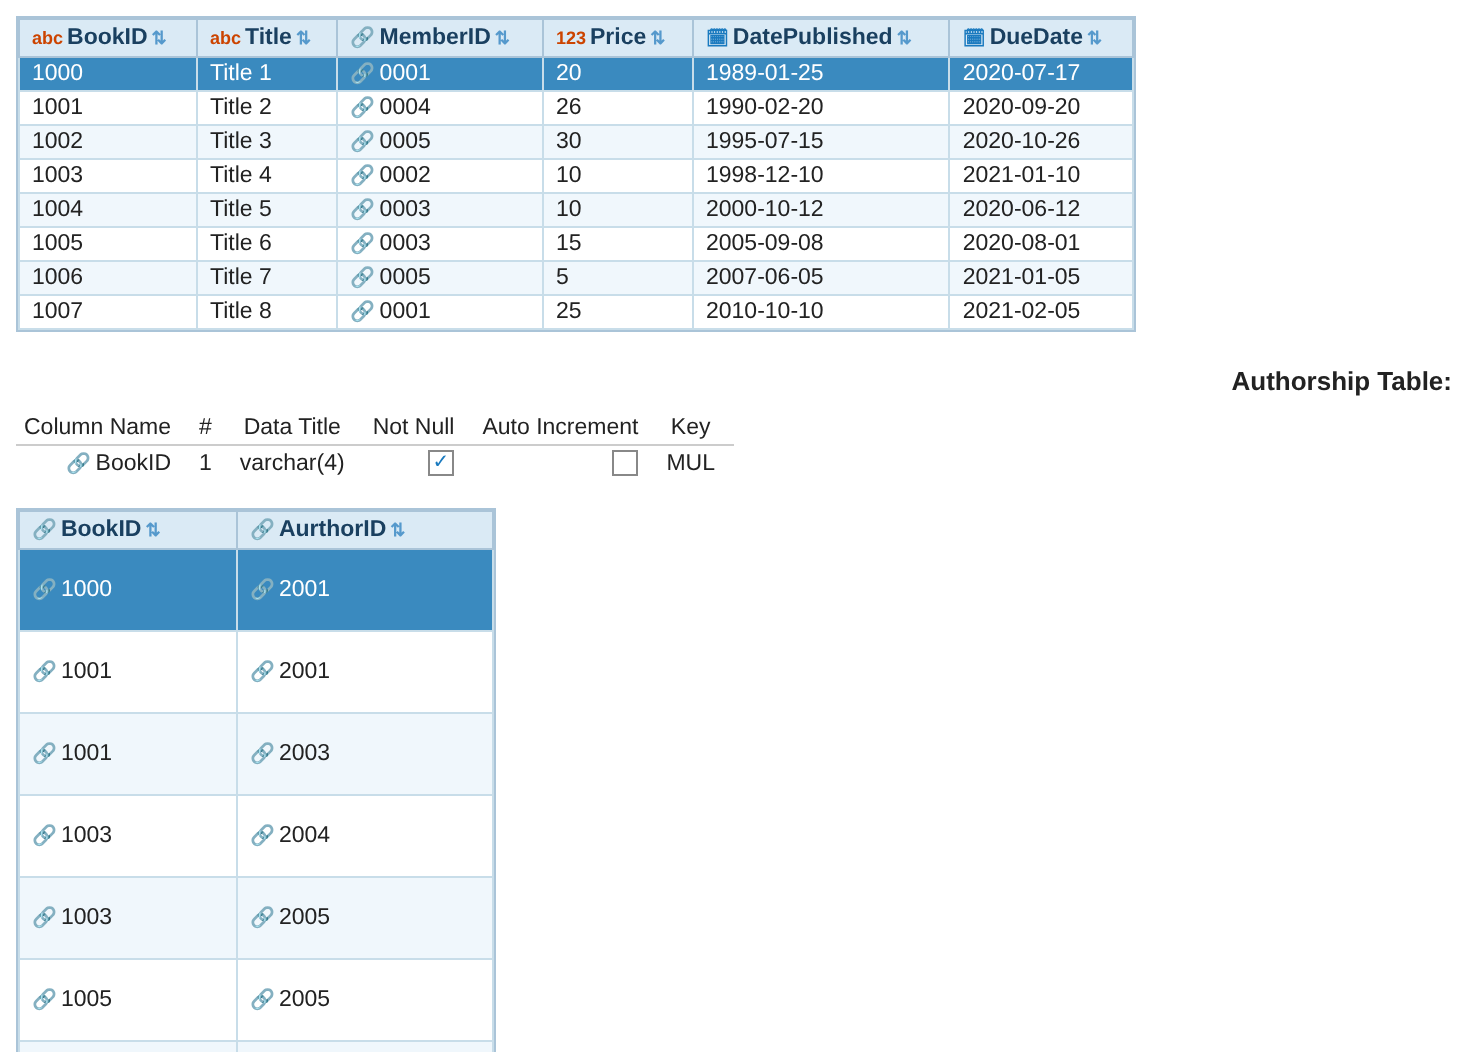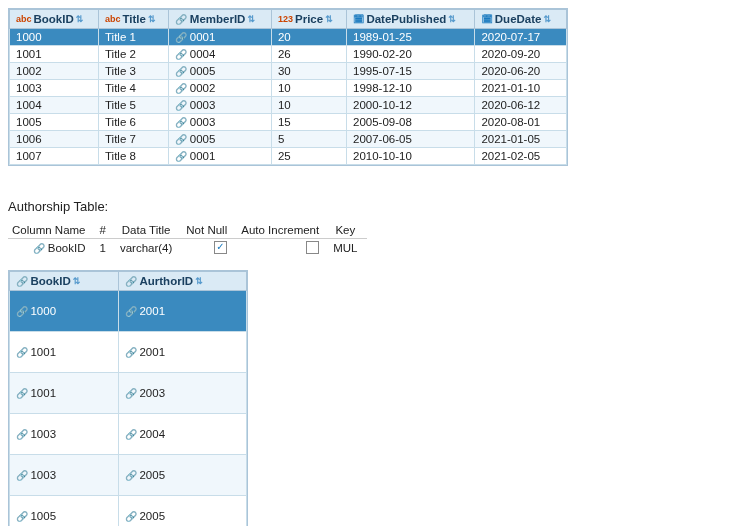--- a/index.html
+++ b/index.html
@@ -10,21 +10,21 @@
       color: #222;
       padding: 8px;
       width: 734px;
       min-height: 526px;
     }
 
     
     .main-table-wrapper {
       border: 1px solid #aac4d8;
       display: inline-block;
-      margin-bottom: 26px;
+      margin-bottom: 10px;
       width: 560px;
     }
     .data-table {
       border-collapse: collapse;
       width: 100%;
       font-size: 11.5px;
     }
     .data-table th {
       background: #daeaf5;
       border: 1px solid #aac4d8;
@@ -69,24 +69,25 @@
 
     
     .fk-icon {
       color: #1a7abf;
       font-size: 10px;
       margin-right: 2px;
     }
 
     
     .section-title {
-      font-weight: normal;
+      font-weight: bold;
       font-size: 13px;
       margin-bottom: 8px;
       margin-top: 4px;
+      text-align: right;
     }
 
     
     .schema-table {
       border-collapse: collapse;
       font-size: 11.5px;
       margin-bottom: 14px;
     }
     .schema-table th {
       font-weight: 400;
@@ -231,21 +232,21 @@
           <td>26</td>
           <td>1990-02-20</td>
           <td>2020-09-20</td>
         </tr>
         <tr>
           <td>1002</td>
           <td>Title 3</td>
           <td><span class="fk-icon">🔗</span>0005</td>
           <td>30</td>
           <td>1995-07-15</td>
-          <td>2020-06-20</td>
+          <td>2020-10-26</td>
         </tr>
         <tr>
           <td>1003</td>
           <td>Title 4</td>
           <td><span class="fk-icon">🔗</span>0002</td>
           <td>10</td>
           <td>1998-12-10</td>
           <td>2021-01-10</td>
         </tr>
         <tr>

